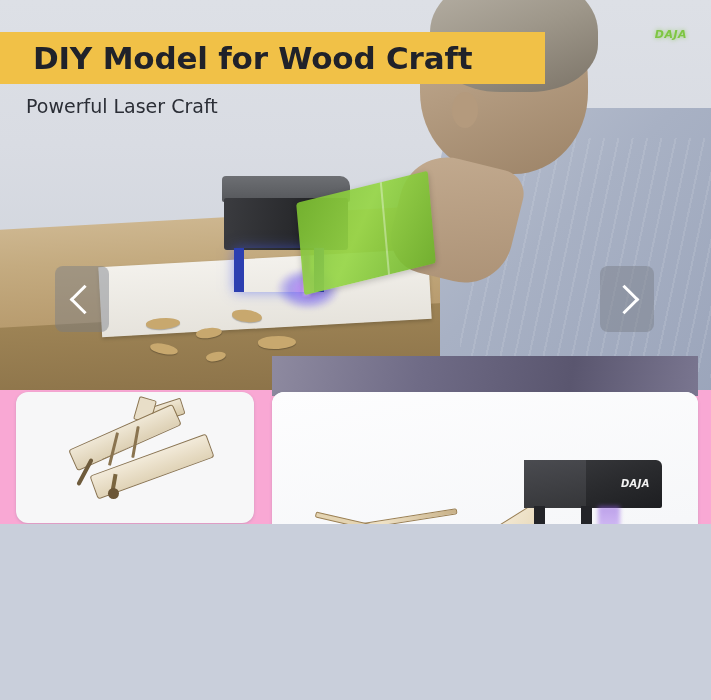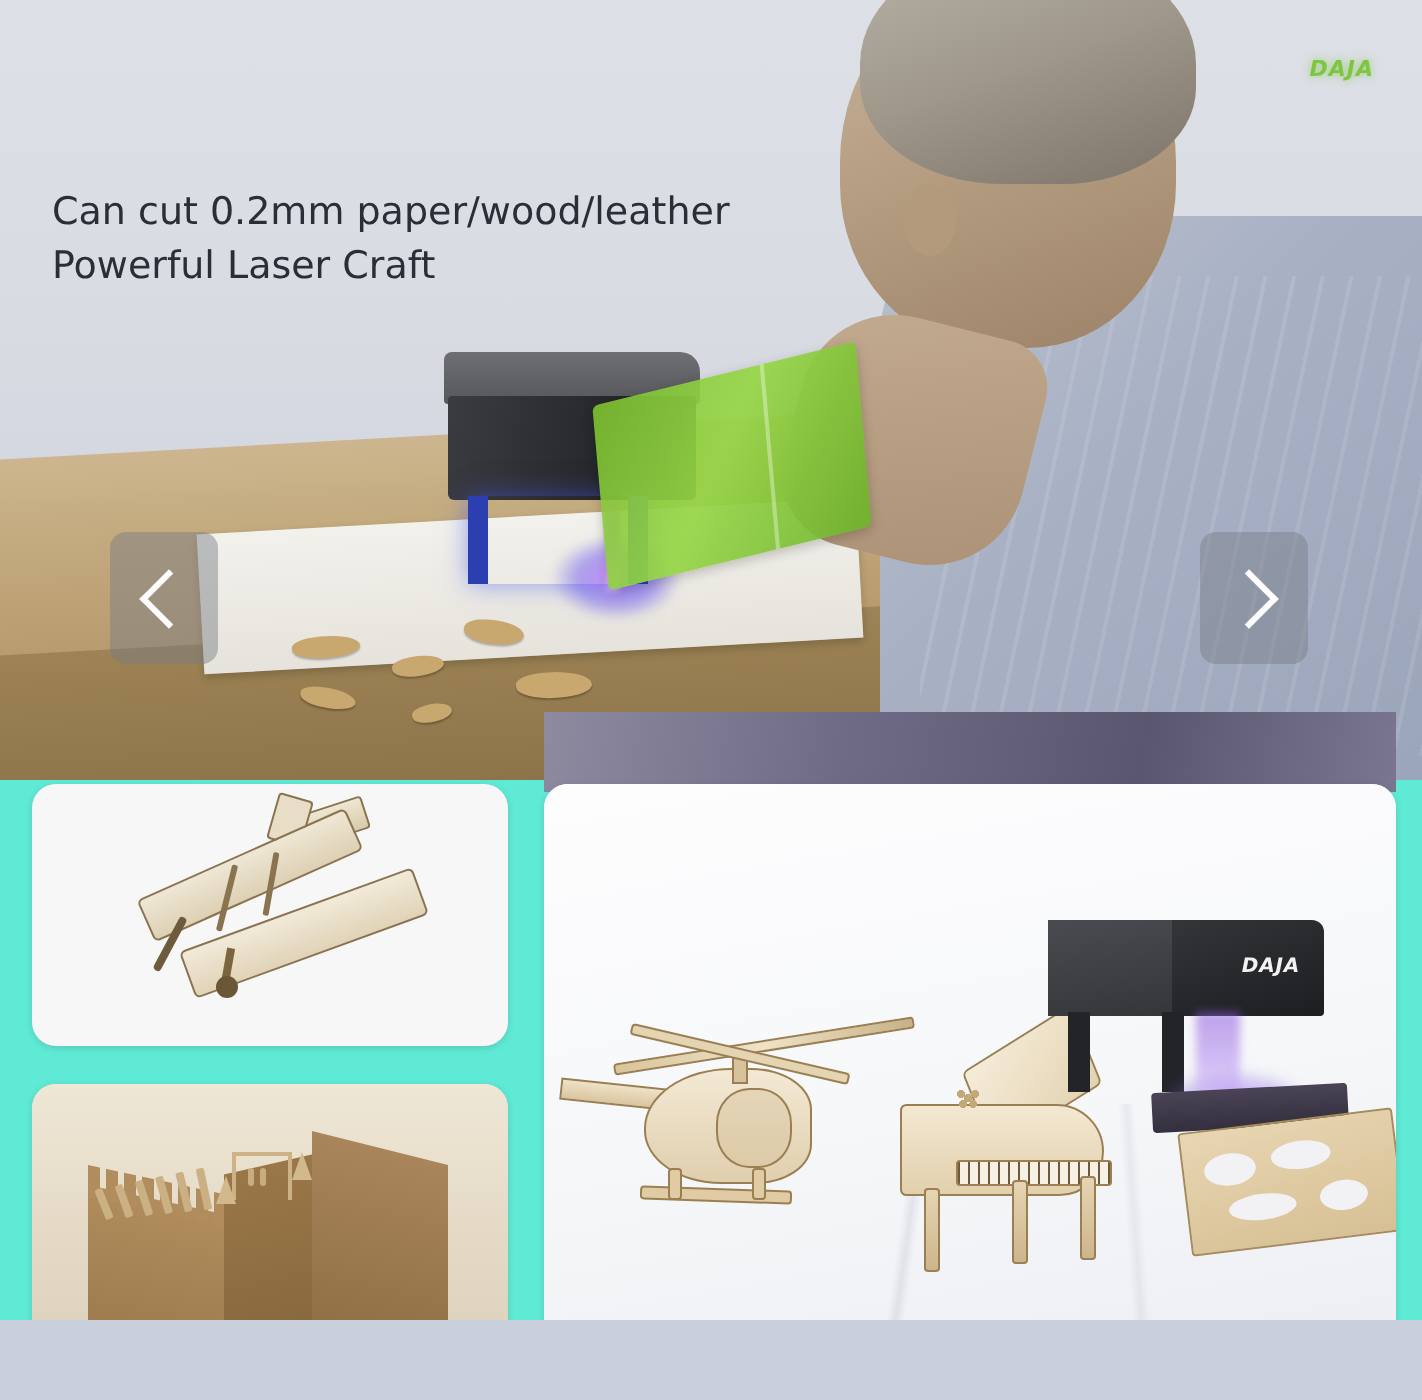--- a/index.html
+++ b/index.html
@@ -8,23 +8,23 @@
     background: #c9cfdb;
   }
   body {
     font-family: "Liberation Sans", sans-serif;
     -webkit-font-smoothing: antialiased;
   }
 
   #page {
     position: relative;
     width: 711px;
-    height: 660px;
+    height: 524px;
     overflow: hidden;
-    background: #5eead4;
+    background: #f9a8d4;
   }
 
   
   .hero {
     position: absolute;
     left: 0; top: 0;
     width: 711px; height: 390px;
     overflow: hidden;
     background: #d7dbe3;
   }
@@ -576,22 +576,24 @@
     </div>
 
     <div class="carousel-arrow left">
       <div class="chev"></div>
     </div>
     <div class="carousel-arrow right">
       <div class="chev"></div>
     </div>
   </div>
 
+  <div class="headline-band">
+    <div class="headline-text">DIY Model for Wood Craft</div>
+  </div>
   <div class="subhead">
-    <div>Can cut 0.2mm paper/wood/leather</div>
     <div>Powerful Laser Craft</div>
   </div>
 
   <div class="gallery">
 
     <div class="cloth"></div>
 
     <div class="card card-plane">
       <div class="plane">
         <div class="plane-tail"></div>

